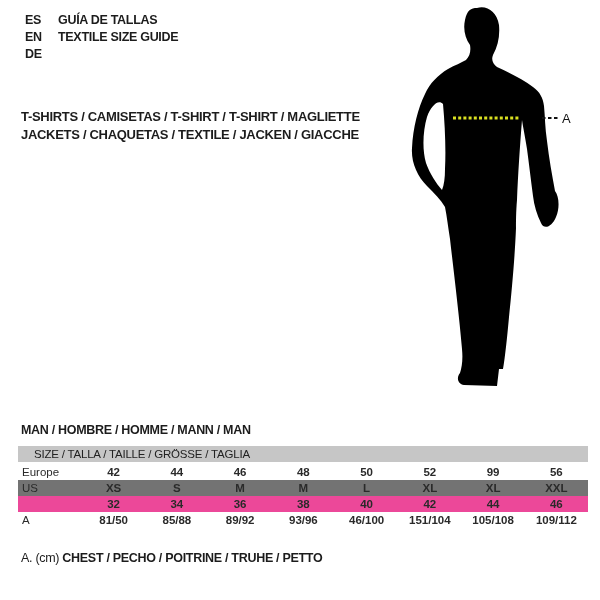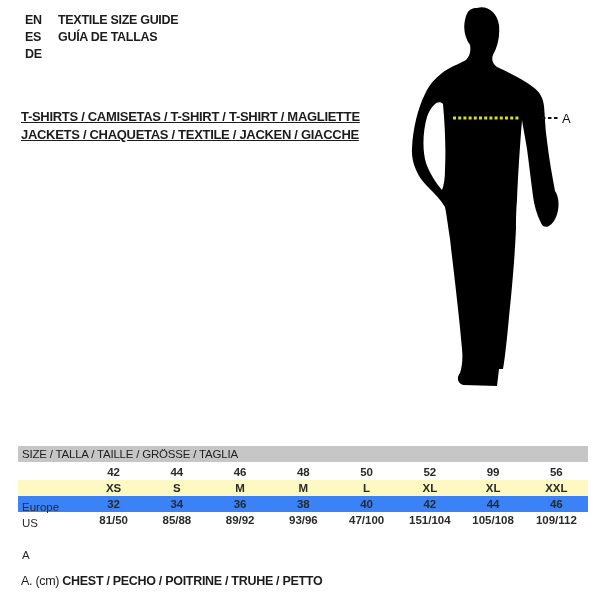--- a/index.html
+++ b/index.html
@@ -13,59 +13,59 @@
   .canvas { position: relative; width: 600px; height: 600px; background:#fff; }
 
   
   .lang-list { position: absolute; top: 12px; left: 25px; }
   .lang-row { display: flex; height: 17px; line-height: 17px;
               font-size: 12.5px; font-weight: 700; letter-spacing: -0.3px; }
   .lang-code { width: 33px; }
   .lang-label { white-space: nowrap; }
 
   
-  .categories { position: absolute; top: 108px; left: 21px; text-decoration: underline; }
+  .categories { position: absolute; top: 108px; left: 21px; }
   .category-line { height: 17.5px; line-height: 17.5px; font-size: 13px;
                    font-weight: 700; letter-spacing: -0.3px; white-space: nowrap; }
 
   
   .figure { position: absolute; top: 0; left: 400px; width: 200px; height: 410px; }
   .figure svg { display: block; }
   .measure-label { font-family: "Liberation Sans", sans-serif; font-size: 13px; fill: #111; }
 
   
   .man-title { position: absolute; top: 423px; left: 21px; font-size: 12.5px;
                font-weight: 700; letter-spacing: -0.3px; }
 
   
   .size-table { position: absolute; top: 446px; left: 18px; width: 570px; }
   .thead { height: 16px; line-height: 16px; font-size: 11.5px; color: #222;
-           padding-left: 4px; letter-spacing: -0.2px; margin-bottom: 2px; }
+           padding-left: 16px; letter-spacing: -0.2px; margin-bottom: 2px; }
   .trow { display: flex; height: 16px; line-height: 16px; font-size: 11.5px; color: #2a2a2a; }
-  .trow .rlabel { width: 60px; padding-left: 4px; text-align: left; flex: none; margin-top: 35px; }
+  .trow .rlabel { width: 60px; padding-left: 4px; text-align: left; flex: none; }
   .trow .cell { flex: 1 1 0; text-align: center; font-weight: bold; }
 
   
-  .footnote { position: absolute; top: 574px; left: 21px; font-size: 12.5px;
+  .footnote { position: absolute; top: 551px; left: 21px; font-size: 12.5px;
               letter-spacing: -0.3px; white-space: nowrap; }
   .footnote .fn-bold { font-weight: 700; }
 </style>
 </head>
 <body>
 
 <div class="canvas">
 
   <div class="lang-list">
       <div class="lang-row">
+      <span class="lang-code">ES</span>
+      <span class="lang-label">GUÍA DE TALLAS</span>
+    </div>
+      <div class="lang-row">
       <span class="lang-code">EN</span>
       <span class="lang-label">TEXTILE SIZE GUIDE</span>
-    </div>
-      <div class="lang-row">
-      <span class="lang-code">ES</span>
-      <span class="lang-label">GUÍA DE TALLAS</span>
     </div>
       <div class="lang-row">
       <span class="lang-code">DE</span>
     </div>
     </div>
 
   <div class="categories">
       <div class="category-line">T-SHIRTS / CAMISETAS / T-SHIRT / T-SHIRT / MAGLIETTE</div>
       <div class="category-line">JACKETS / CHAQUETAS / TEXTILE / JACKEN / GIACCHE</div>
     </div>
@@ -112,64 +112,65 @@
         C 436 183 430 174 426 163
         C 422 149 423 131 427 117
         C 431 106 438 99 443 104
         Z"></path>
       <line x1="453" y1="118" x2="519" y2="118" stroke="#d9e021" stroke-width="3" stroke-dasharray="3 2.2"></line>
       <line x1="542" y1="118" x2="558" y2="118" stroke="#111111" stroke-width="2" stroke-dasharray="3.5 2.5"></line>
       <text class="measure-label" x="562" y="123">A</text>
     </svg>
   </div>
 
+  <div class="man-title">MAN / HOMBRE / HOMME / MANN / MAN</div>
 
   <div class="size-table">
     <div class="thead" style="background: rgb(198, 198, 198);">SIZE / TALLA / TAILLE / GRÖSSE / TAGLIA</div>
     <div id="tableBody">
         <div class="trow">
       <span class="rlabel">Europe</span>
     <span class="cell">42</span>
           <span class="cell">44</span>
           <span class="cell">46</span>
           <span class="cell">48</span>
           <span class="cell">50</span>
           <span class="cell">52</span>
           <span class="cell">99</span>
           <span class="cell">56</span>
         </div>
-        <div class="trow" style="background: #fef9c3;">
+        <div class="trow" style="background: #737373;">
       <span class="rlabel">US</span>
     <span class="cell">XS</span>
           <span class="cell">S</span>
           <span class="cell">M</span>
           <span class="cell">M</span>
           <span class="cell">L</span>
           <span class="cell">XL</span>
           <span class="cell">XL</span>
           <span class="cell">XXL</span>
         </div>
-        <div class="trow" style="background: #3b82f6; align-items: center;">
+        <div class="trow" style="background: #ec4899; align-items: center;">
       <span class="rlabel"></span>
     <span class="cell">32</span>
           <span class="cell">34</span>
           <span class="cell">36</span>
           <span class="cell">38</span>
           <span class="cell">40</span>
           <span class="cell">42</span>
           <span class="cell">44</span>
           <span class="cell">46</span>
         </div>
         <div class="trow">
       <span class="rlabel">A</span>
     <span class="cell">81/50</span>
           <span class="cell">85/88</span>
           <span class="cell">89/92</span>
           <span class="cell">93/96</span>
-          <span class="cell">47/100</span>
+          <span class="cell">46/100</span>
           <span class="cell">151/104</span>
           <span class="cell">105/108</span>
           <span class="cell">109/112</span>
         </div>
       </div>
   </div>
 
   <div class="footnote">
     <span>A. (cm)</span>
     <span class="fn-bold">CHEST / PECHO / POITRINE / TRUHE / PETTO</span>

